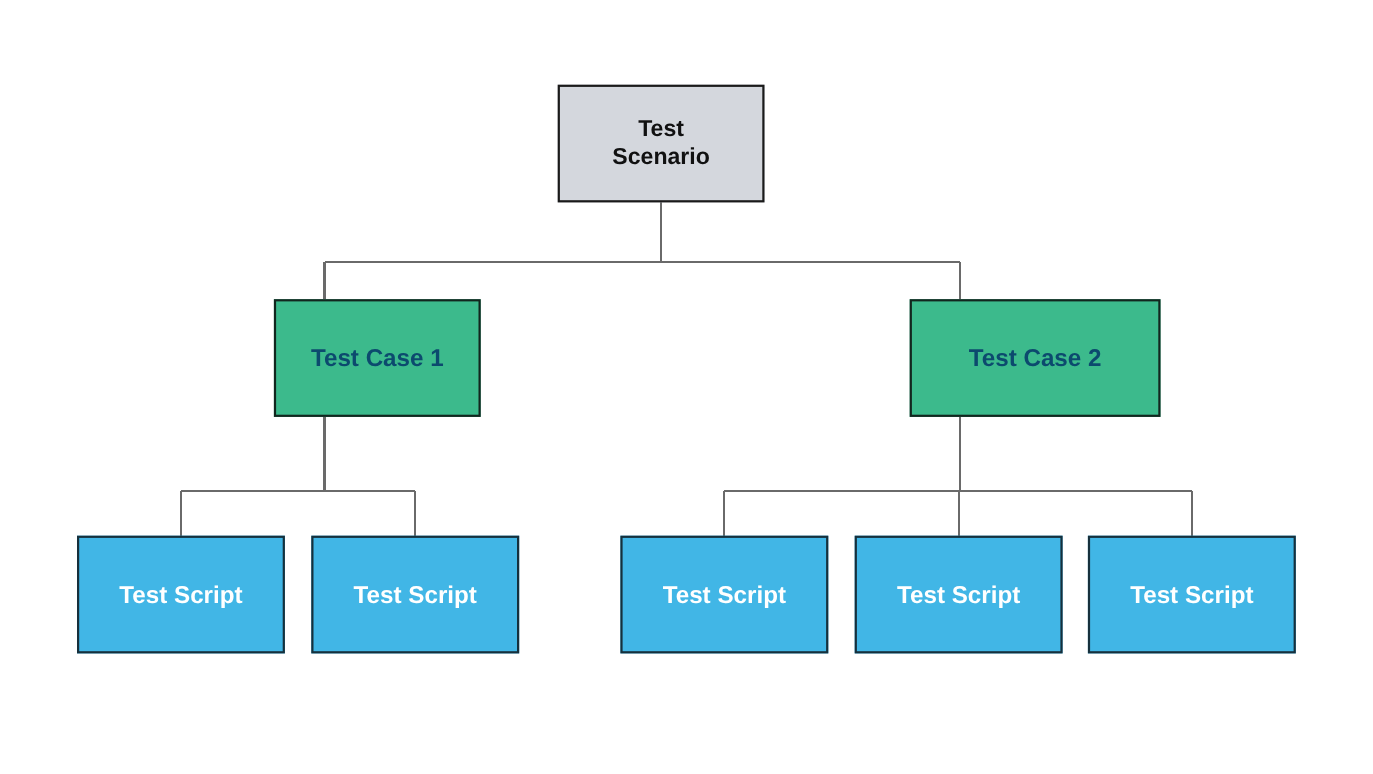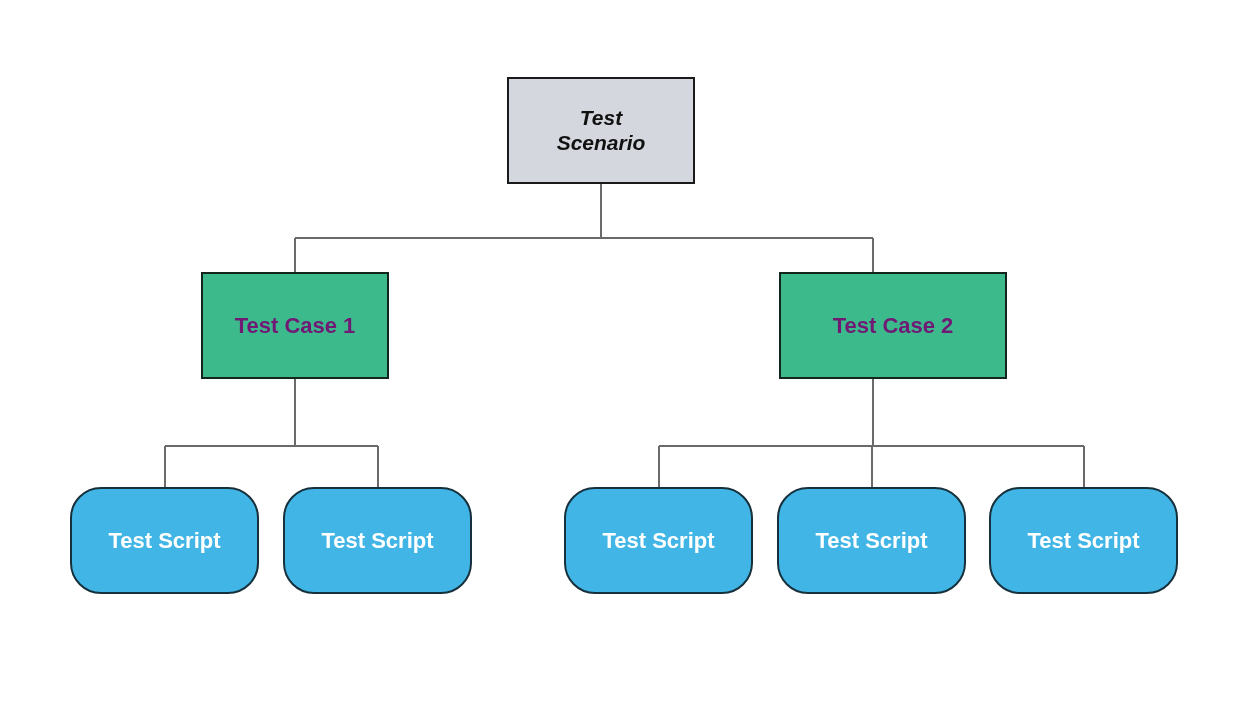--- a/index.html
+++ b/index.html
@@ -47,31 +47,31 @@
   .node-root {
     background: #d4d7dd;
     border-color: #1a1a1a;
     color: #111111;
     font-weight: bold;
     font-size: 21px;
   }
   .node-case {
     background: #3cba8c;
     border-color: #12261e;
-    color: #701a75;
+    color: #0c4a6e;
     font-weight: bold;
     font-size: 22px;
+    margin-left: 48px;
   }
   .node-script {
     background: #41b6e6;
     border-color: #16303c;
     color: #ffffff;
     font-weight: bold;
     font-size: 22px;
-    border-radius: 31px;
   }
 </style>
 </head>
 <body>
 
 <div id="diagram-canvas">
 
   <svg class="connector-layer" viewBox="0 0 1248 704" width="1248" height="704" xmlns="http://www.w3.org/2000/svg">
     <g id="connectors">
         <line x1="601" y1="184" x2="601" y2="238" stroke="#6a6a6a" stroke-width="2" shape-rendering="crispEdges"></line>
@@ -83,21 +83,21 @@
         <line x1="164.5" y1="446" x2="164.5" y2="487" stroke="#6a6a6a" stroke-width="2" shape-rendering="crispEdges"></line>
         <line x1="377.5" y1="446" x2="377.5" y2="487" stroke="#6a6a6a" stroke-width="2" shape-rendering="crispEdges"></line>
         <line x1="873" y1="379" x2="873" y2="446" stroke="#6a6a6a" stroke-width="2" shape-rendering="crispEdges"></line>
         <line x1="658.5" y1="446" x2="1083.5" y2="446" stroke="#6a6a6a" stroke-width="2" shape-rendering="crispEdges"></line>
         <line x1="658.5" y1="446" x2="658.5" y2="487" stroke="#6a6a6a" stroke-width="2" shape-rendering="crispEdges"></line>
         <line x1="871.5" y1="446" x2="871.5" y2="487" stroke="#6a6a6a" stroke-width="2" shape-rendering="crispEdges"></line>
         <line x1="1083.5" y1="446" x2="1083.5" y2="487" stroke="#6a6a6a" stroke-width="2" shape-rendering="crispEdges"></line>
       </g>
   </svg>
 
-  <div class="node node-root" style="left: 507px; top: 77px; width: 188px; height: 107px; font-style: italic;">
+  <div class="node node-root" style="left: 507px; top: 77px; width: 188px; height: 107px;">
     <span class="node-label">Test
 Scenario</span>
   </div>
 
   <div class="node node-case" style="left: 201px; top: 272px; width: 188px; height: 107px;">
     <span class="node-label">Test Case 1</span>
   </div>
 
   <div class="node node-case" style="left: 779px; top: 272px; width: 228px; height: 107px;">
     <span class="node-label">Test Case 2</span>

